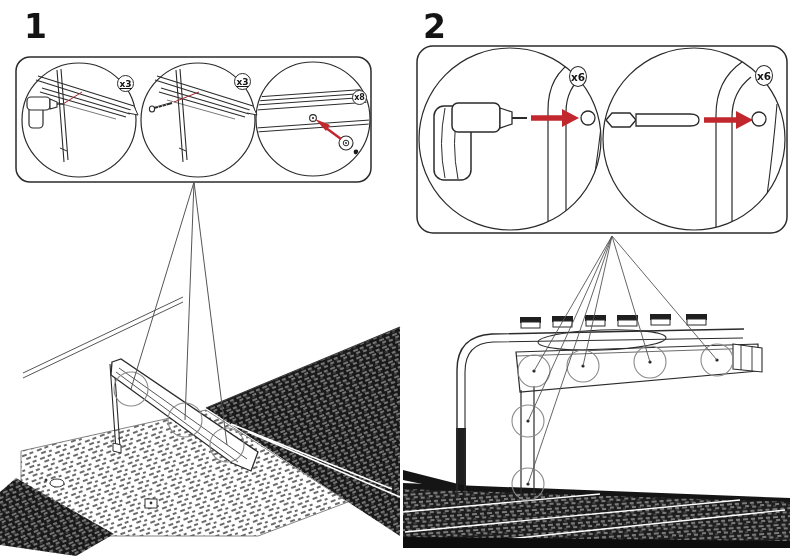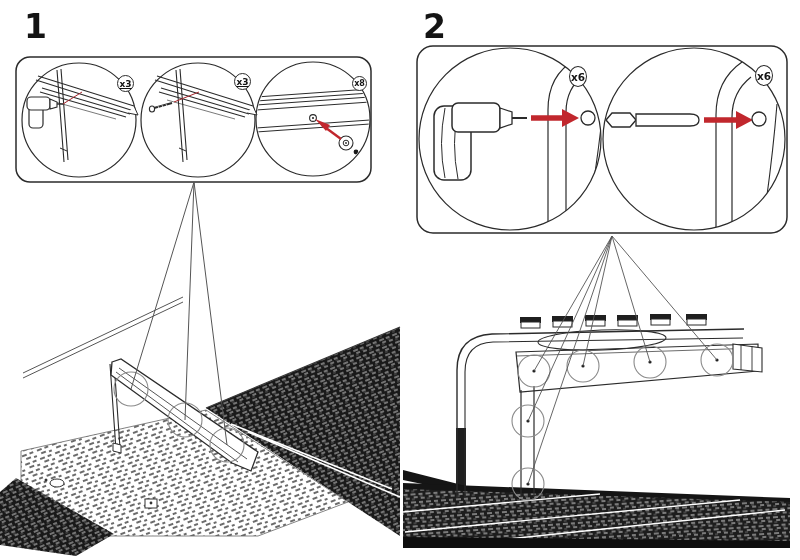--- a/index.html
+++ b/index.html
@@ -258,17 +258,17 @@
         </g>
       </g>
     </g>
   </svg>
 
   <div class="step-num" style="left:24px;top:10px">1</div>
   <div class="step-num" style="left:423px;top:10px">2</div>
 
   <div class="badge b-md" style="left:117px;top:75px">x3</div>
   <div class="badge b-md" style="left:234px;top:73px">x3</div>
-  <div class="badge b-sm" style="left:352px;top:76px">x8</div>
+  <div class="badge b-sm" style="left:352px;top:90px">x8</div>
   <div class="badge b-lg" style="left:569px;top:66px">x6</div>
   <div class="badge b-lg" style="left:755px;top:65px">x6</div>
 
 </div>
 
 </body></html>

